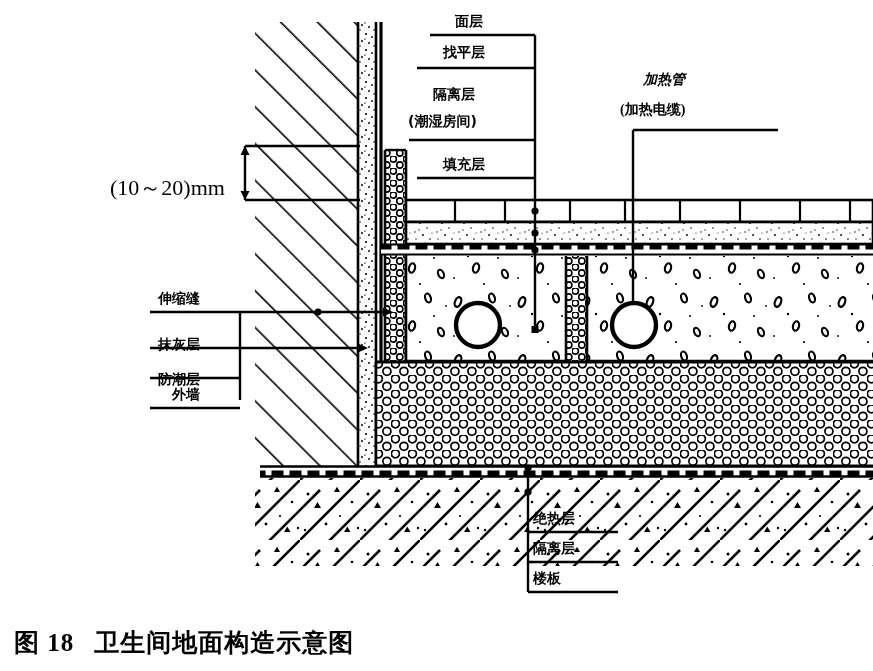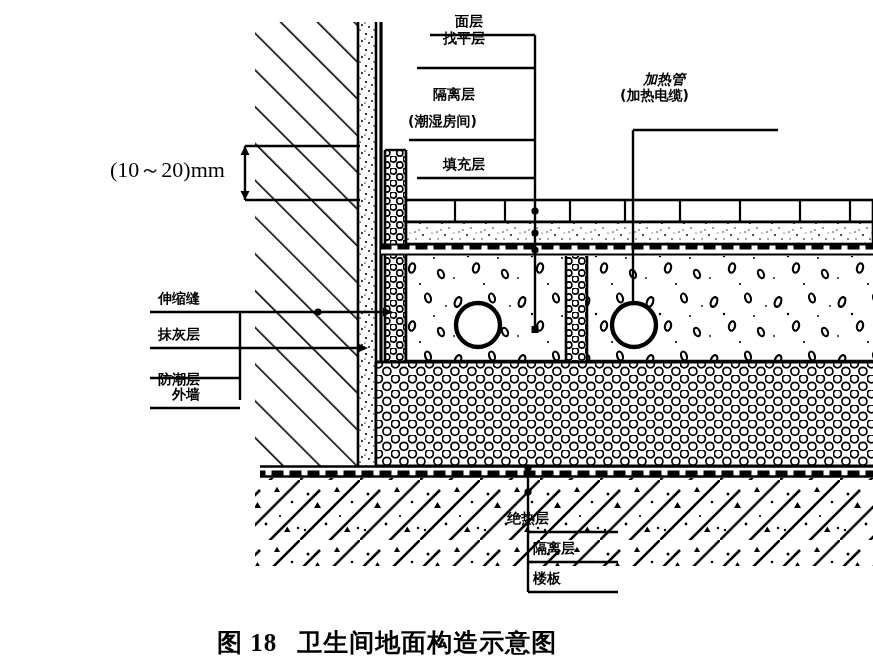--- a/index.html
+++ b/index.html
@@ -37,24 +37,23 @@
     letter-spacing: 0px;
     color: #000;
   }
   .lbl-serif {
     font-family: "Liberation Serif", "DejaVu Serif", serif;
     font-weight: normal;
     font-size: 22px;
   }
   .caption {
     position: absolute;
-    left: 4px;
+    left: 14px;
     top: 626px;
     width: 766px;
-    text-align: center;
     font-family: "DejaVu Serif", "Liberation Serif", serif;
     font-size: 25px;
     font-weight: bold;
     letter-spacing: 1px;
     color: #000;
   }
   .caption .capnum {
     font-family: "Liberation Serif", "DejaVu Serif", serif;
     font-weight: bold;
   }
@@ -275,45 +274,45 @@
     <g>
       <line x1="528" y1="466" x2="528" y2="592" stroke="#000" stroke-width="2.4"></line>
       <circle cx="528" cy="468" r="3.6" fill="#000"></circle>
       <circle cx="528" cy="492" r="3.6" fill="#000"></circle>
       <line x1="528" y1="532" x2="618" y2="532" stroke="#000" stroke-width="2.4"></line>
       <line x1="528" y1="562" x2="618" y2="562" stroke="#000" stroke-width="2.4"></line>
       <line x1="528" y1="592" x2="618" y2="592" stroke="#000" stroke-width="2.4"></line>
     </g>
   </svg>
 
-  <div class="lbl lbl-serif" style="left:110px; top:158px;">(10～20)mm</div>
+  <div class="lbl lbl-serif" style="left:110px; top:176px;">(10～20)mm</div>
 
   <div class="lbl" style="left:455px; top:10px;">面层</div>
 
-  <div class="lbl" style="left:443px; top:27px;">找平层</div>
+  <div class="lbl" style="left:443px; top:41px;">找平层</div>
 
   <div class="lbl" style="left:433px; top:83px;">隔离层</div>
 
   <div class="lbl" style="left:408px; top:110px;">(潮湿房间)</div>
 
   <div class="lbl" style="left:443px; top:153px;">填充层</div>
 
   <div class="lbl" style="left:643px; top:68px;font-style:italic;">加热管</div>
 
-  <div class="lbl" style="left:620px; top:84px;">(加热电缆)</div>
+  <div class="lbl" style="left:620px; top:98px;font-family:Liberation Serif, serif;">(加热电缆)</div>
 
   <div class="lbl" style="left:158px; top:287px;text-align:center;">伸缩缝</div>
 
-  <div class="lbl" style="left:158px; top:323px;">抹灰层</div>
+  <div class="lbl" style="left:158px; top:333px;">抹灰层</div>
 
   <div class="lbl" style="left:158px; top:368px;">防潮层</div>
 
   <div class="lbl" style="left:172px; top:383px;">外墙</div>
 
-  <div class="lbl" style="left:507px; top:507px;">绝热层</div>
+  <div class="lbl" style="left:533px; top:507px;">绝热层</div>
 
   <div class="lbl" style="left:533px; top:537px;">隔离层</div>
 
   <div class="lbl" style="left:533px; top:567px;text-align:right;">楼板</div>
 
   <div class="caption">
     <span class="capnum">图 18</span><span class="capgap"></span><span>卫生间地面构造示意图</span>
   </div>
 
 </div>

